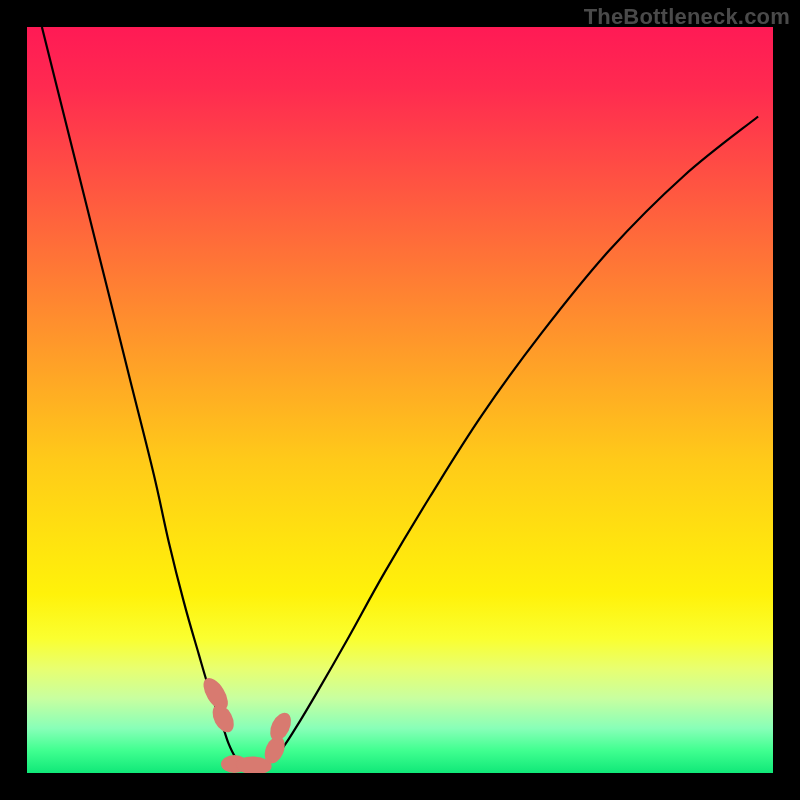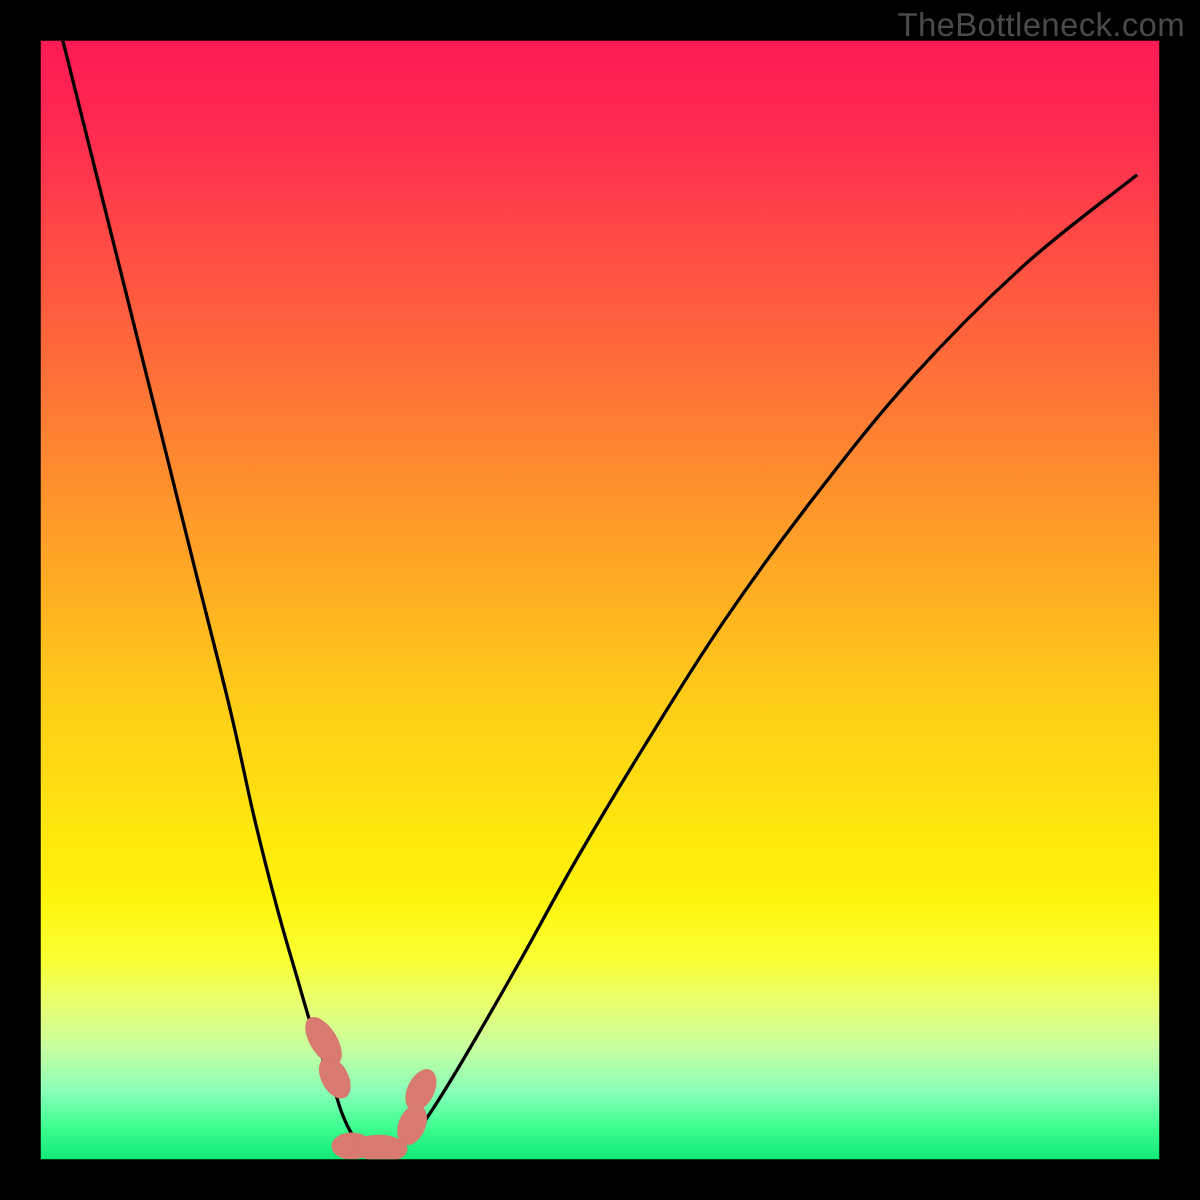--- a/index.html
+++ b/index.html
@@ -40,21 +40,21 @@
       #40ff90 97%,
       #10e878 100%
     );
   }
   .watermark {
     position: absolute;
     top: 4px;
     right: 10px;
     color: #4a4a4a;
     font-size: 22px;
-    font-weight: 400;
+    font-weight: 700;
     letter-spacing: 0.2px;
     z-index: 10;
   }
   svg.curves {
     position: absolute;
     inset: 0;
     width: 100%;
     height: 100%;
   }
   .curve-path {

